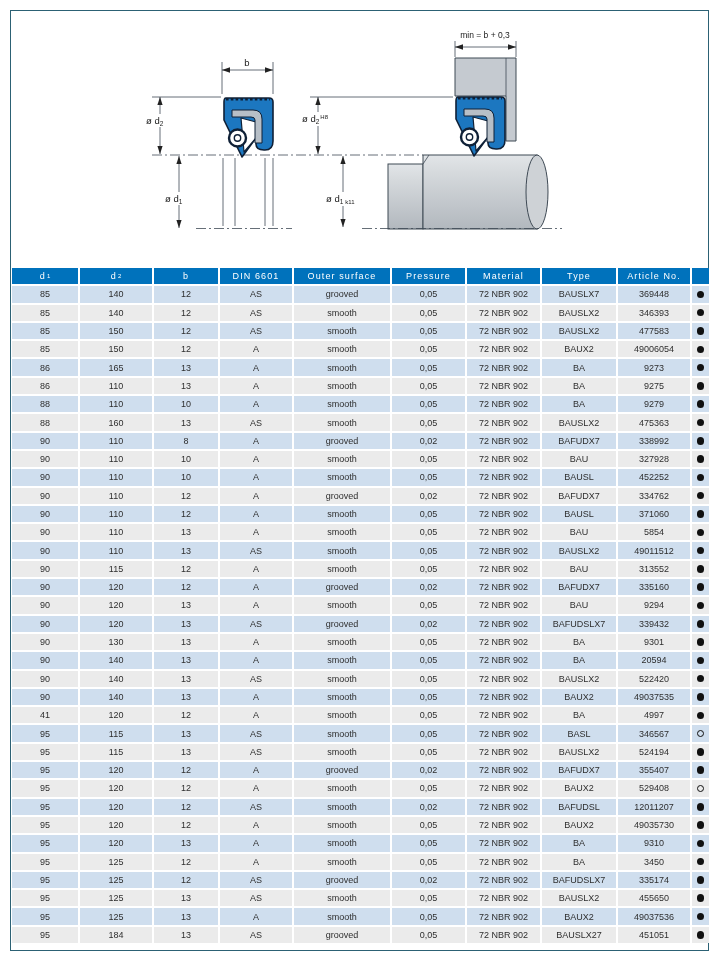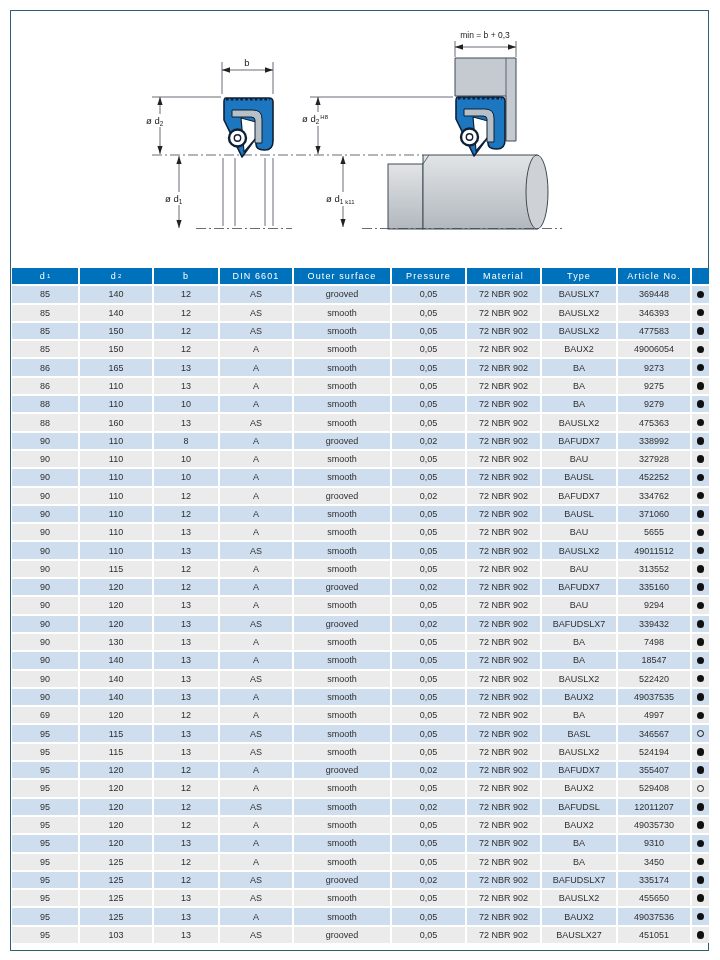--- a/index.html
+++ b/index.html
@@ -324,21 +324,21 @@
       <span class="dot filled"></span>
     </div>
     <div class="cell grey">90</div>
     <div class="cell grey">110</div>
     <div class="cell grey">13</div>
     <div class="cell grey">A</div>
     <div class="cell grey">smooth</div>
     <div class="cell grey">0,05</div>
     <div class="cell grey">72 NBR 902</div>
     <div class="cell grey">BAU</div>
-    <div class="cell grey">5655</div>
+    <div class="cell grey">5854</div>
     <div class="cell grey">
       <span class="dot filled"></span>
     </div>
     <div class="cell blue">90</div>
     <div class="cell blue">110</div>
     <div class="cell blue">13</div>
     <div class="cell blue">AS</div>
     <div class="cell blue">smooth</div>
     <div class="cell blue">0,05</div>
     <div class="cell blue">72 NBR 902</div>
@@ -396,33 +396,33 @@
       <span class="dot filled"></span>
     </div>
     <div class="cell grey">90</div>
     <div class="cell grey">130</div>
     <div class="cell grey">13</div>
     <div class="cell grey">A</div>
     <div class="cell grey">smooth</div>
     <div class="cell grey">0,05</div>
     <div class="cell grey">72 NBR 902</div>
     <div class="cell grey">BA</div>
-    <div class="cell grey">7498</div>
+    <div class="cell grey">9301</div>
     <div class="cell grey">
       <span class="dot filled"></span>
     </div>
     <div class="cell blue">90</div>
     <div class="cell blue">140</div>
     <div class="cell blue">13</div>
     <div class="cell blue">A</div>
     <div class="cell blue">smooth</div>
     <div class="cell blue">0,05</div>
     <div class="cell blue">72 NBR 902</div>
     <div class="cell blue">BA</div>
-    <div class="cell blue">18547</div>
+    <div class="cell blue">20594</div>
     <div class="cell blue">
       <span class="dot filled"></span>
     </div>
     <div class="cell grey">90</div>
     <div class="cell grey">140</div>
     <div class="cell grey">13</div>
     <div class="cell grey">AS</div>
     <div class="cell grey">smooth</div>
     <div class="cell grey">0,05</div>
     <div class="cell grey">72 NBR 902</div>
@@ -436,21 +436,21 @@
     <div class="cell blue">13</div>
     <div class="cell blue">A</div>
     <div class="cell blue">smooth</div>
     <div class="cell blue">0,05</div>
     <div class="cell blue">72 NBR 902</div>
     <div class="cell blue">BAUX2</div>
     <div class="cell blue">49037535</div>
     <div class="cell blue">
       <span class="dot filled"></span>
     </div>
-    <div class="cell grey">69</div>
+    <div class="cell grey">41</div>
     <div class="cell grey">120</div>
     <div class="cell grey">12</div>
     <div class="cell grey">A</div>
     <div class="cell grey">smooth</div>
     <div class="cell grey">0,05</div>
     <div class="cell grey">72 NBR 902</div>
     <div class="cell grey">BA</div>
     <div class="cell grey">4997</div>
     <div class="cell grey">
       <span class="dot filled"></span>
@@ -581,21 +581,21 @@
     <div class="cell blue">A</div>
     <div class="cell blue">smooth</div>
     <div class="cell blue">0,05</div>
     <div class="cell blue">72 NBR 902</div>
     <div class="cell blue">BAUX2</div>
     <div class="cell blue">49037536</div>
     <div class="cell blue">
       <span class="dot filled"></span>
     </div>
     <div class="cell grey">95</div>
-    <div class="cell grey">103</div>
+    <div class="cell grey">184</div>
     <div class="cell grey">13</div>
     <div class="cell grey">AS</div>
     <div class="cell grey">grooved</div>
     <div class="cell grey">0,05</div>
     <div class="cell grey">72 NBR 902</div>
     <div class="cell grey">BAUSLX27</div>
     <div class="cell grey">451051</div>
     <div class="cell grey">
       <span class="dot filled"></span>
     </div>

